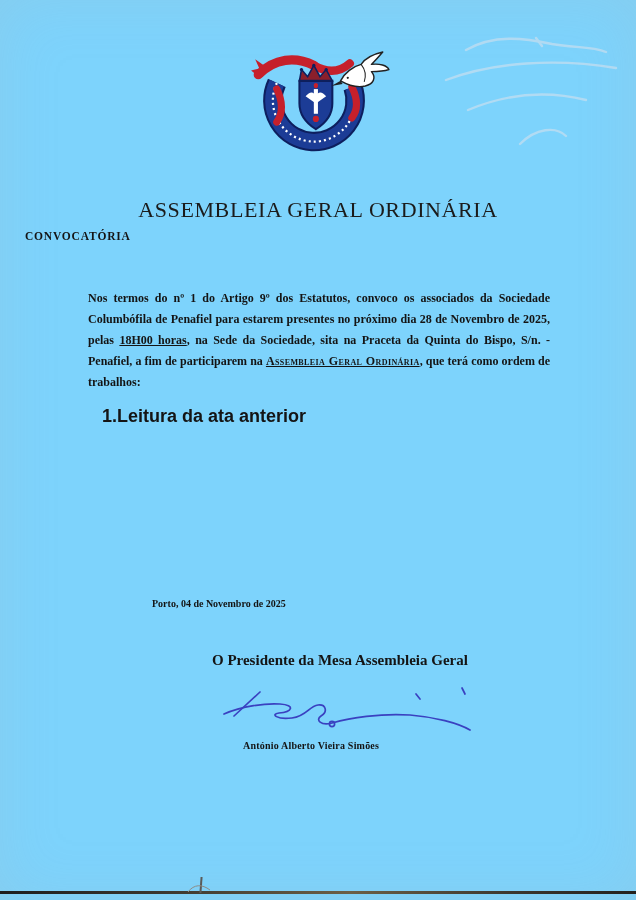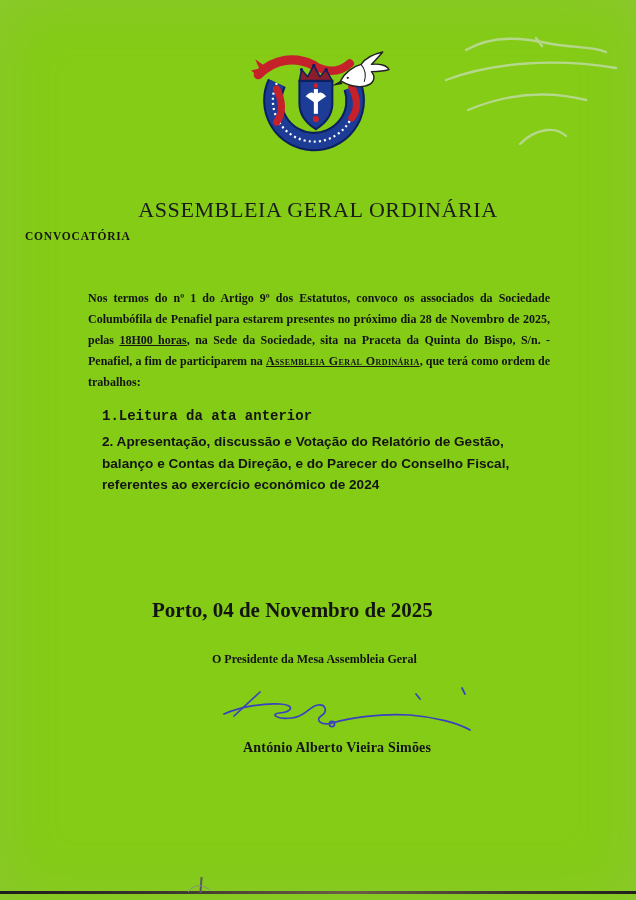--- a/index.html
+++ b/index.html
@@ -1,20 +1,20 @@
 <!DOCTYPE html>
 <html lang="pt"><head>
 <meta charset="utf-8">
 <style>
   html,body{margin:0;padding:0;background:#e9e9e9;}
   .page{
     position:relative;
     width:636px;height:900px;
     margin:0 auto;
-    background:#84cc16;
+    background:#7dd3fc;
     box-shadow:inset 0 0 60px rgba(180,180,175,.18);
     overflow:hidden;
     font-family:"Liberation Serif", serif;
     color:#141414;
   }
   .abs{position:absolute;}
   
   .crest{left:250px;top:50px;width:140px;height:108px;}
   .hand-marks{left:428px;top:28px;width:204px;height:140px;opacity:.55;}
   .doc-title{
@@ -28,31 +28,31 @@
   
   .intro{
     left:88px;top:288px;width:462px;
     font-size:12px;font-weight:bold;line-height:21px;
     text-align:justify;
   }
   .u{text-decoration:underline;}
   .sc{font-variant:small-caps;letter-spacing:.4px;}
   .agenda{left:102px;top:406px;width:450px;}
   .agenda-item{font-weight:bold;line-height:21px;margin:0 0 2px 0;}
-  .agenda-item.serif{font-family:Liberation Mono, monospace;font-size:14px;text-align:justify;}
+  .agenda-item.serif{font-family:Liberation Sans, sans-serif;font-size:18px;text-align:justify;}
   .agenda-item.sans{font-family:"Liberation Sans",sans-serif;font-size:13.6px;line-height:21.5px;margin:4px 0 3px 0;}
   .nb{
     left:88px;top:517px;width:462px;
     font-size:15.2px;font-weight:bold;line-height:21.5px;
     text-align:justify;text-indent:28px;
   }
-  .dateline{left:152px;top:598px;font-size:21px;font-weight:bold;}
-  .signer-title{left:212px;top:652px;font-size:12px;font-weight:bold;}
+  .dateline{left:152px;top:598px;font-size:10px;font-weight:bold;}
+  .signer-title{left:212px;top:652px;font-size:15px;font-weight:bold;}
   .signature{left:220px;top:680px;width:260px;height:52px;}
-  .signer-name{left:243px;top:740px;font-size:14px;font-weight:bold;letter-spacing:.2px;}
+  .signer-name{left:243px;top:740px;font-size:10px;font-weight:bold;letter-spacing:.2px;}
   
   .fold-line{
     left:0;top:891px;width:636px;height:3px;
     background:linear-gradient(90deg,#1d1d1d 0%,#3a362e 25%,#6b5f46 55%,#3c382f 80%,#23211d 100%);
   }
   .fold-tick{left:200px;top:877px;width:2px;height:16px;background:#5a5a58;transform:rotate(4deg);}
   .fold-curl{left:186px;top:880px;width:26px;height:14px;}
 </style>
 </head>
 <body>
@@ -106,21 +106,20 @@
     </g>
   </svg>
 
   <div class="abs doc-title">ASSEMBLEIA GERAL ORDINÁRIA</div>
   <div class="abs doc-subtitle">CONVOCATÓRIA</div>
 
   <p class="abs intro" style="margin:0;"><span>Nos termos do nº 1 do Artigo 9º dos Estatutos, convoco os associados da Sociedade Columbófila de Penafiel para estarem presentes no próximo dia 28 de Novembro de 2025, pelas </span><span class="u">18H00 horas</span><span>, na Sede da Sociedade, sita na Praceta da Quinta do Bispo, S/n. - Penafiel, a fim de participarem na </span><span class="u sc">Assembleia Geral Ordinária</span><span>, que terá como ordem de trabalhos:</span></p>
 
   <div class="abs agenda">
     <p class="agenda-item serif">1.Leitura da ata anterior</p>
-    <p class="agenda-item sans">2. Apresentação, discussão e Votação do Relatório de Gestão, balanço e Contas da Direção, e do Parecer do Conselho Fiscal, referentes ao exercício económico de 2024</p>
   </div>
 
 
   <div class="abs dateline">Porto, 04 de Novembro de 2025</div>
 
   <div class="abs signer-title">O Presidente da Mesa Assembleia Geral</div>
 
   <svg class="abs signature" viewBox="0 0 260 52" aria-hidden="true">
     <g fill="none" stroke="#3a41c0" stroke-width="1.7" stroke-linecap="round">
       <path d="M14,36 L40,12"></path>

